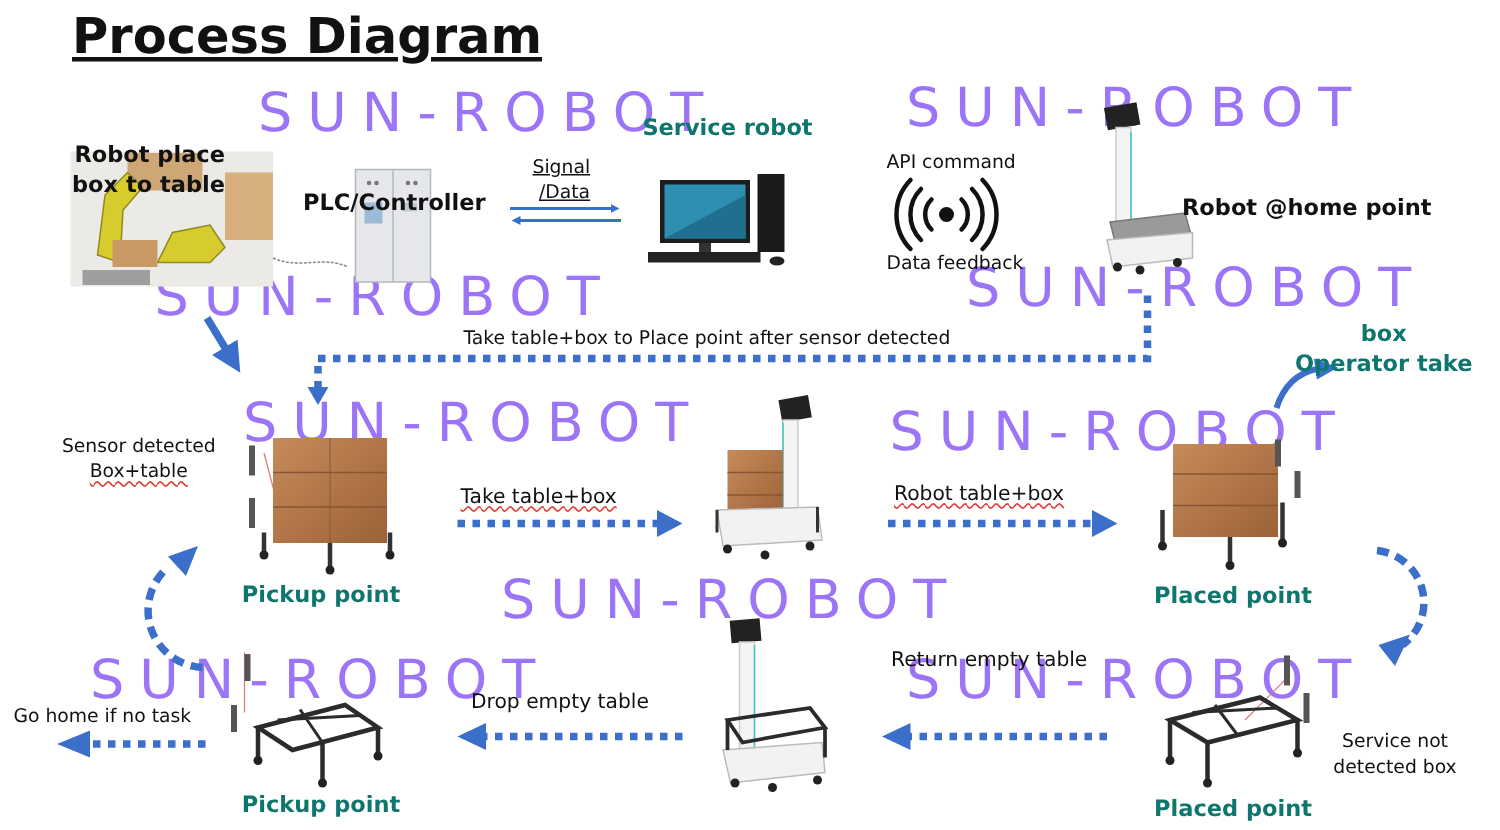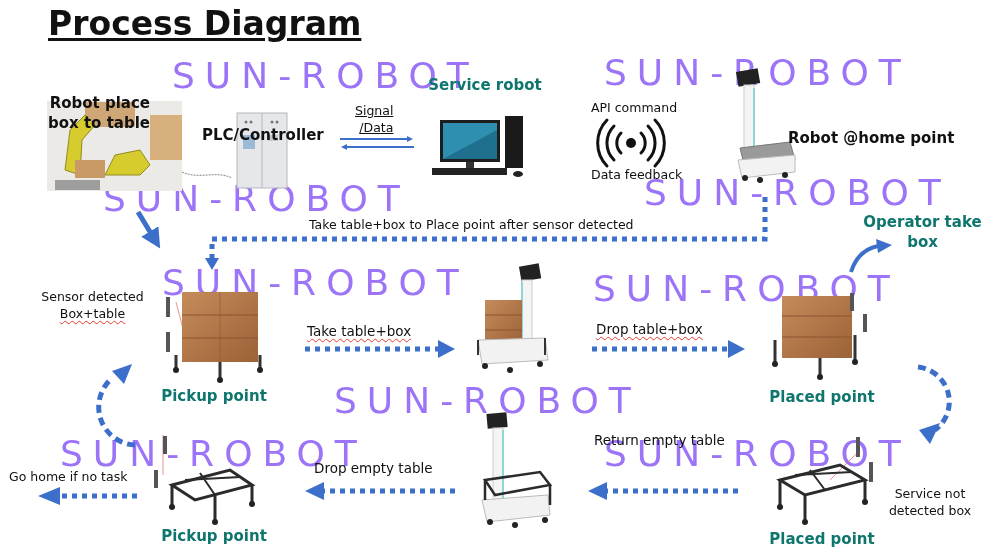--- a/index.html
+++ b/index.html
@@ -254,28 +254,28 @@
   <div><span class="squig">Box+table</span></div>
 </div>
 
 <div class="abs lbl" style="left:155px;top:386px;width:118px;font-weight:bold;">Pickup point</div>
 
 <div class="abs small" style="left:307px;top:323px;font-size:13.5px;">
   <span class="squig">Take table+box</span>
 </div>
 
 <div class="abs small" style="left:596px;top:321px;font-size:13.5px;">
-  <span class="squig">Drop table+box</span>
+  <span class="squig">Robot table+box</span>
 </div>
 
 <div class="abs lbl" style="left:760px;top:387px;width:124px;">Placed point</div>
 
 <div class="abs lbl" style="left:855px;top:212px;width:135px;">
+  <div>box</div>
   <div>Operator take</div>
-  <div>box</div>
 </div>
 
 <div class="abs small" style="left:9px;top:468px;">Go home if no task</div>
 <div class="abs lbl" style="left:155px;top:526px;width:118px;">Pickup point</div>
 <div class="abs small" style="left:314px;top:460px;font-size:13.5px;">Drop empty table</div>
 <div class="abs small" style="left:594px;top:432px;font-size:13.5px;">Return empty table</div>
 <div class="abs lbl" style="left:760px;top:529px;width:124px;">Placed point</div>
 
 <div class="abs small-c" style="left:885px;top:485px;width:90px;">
   <div>Service not</div>

